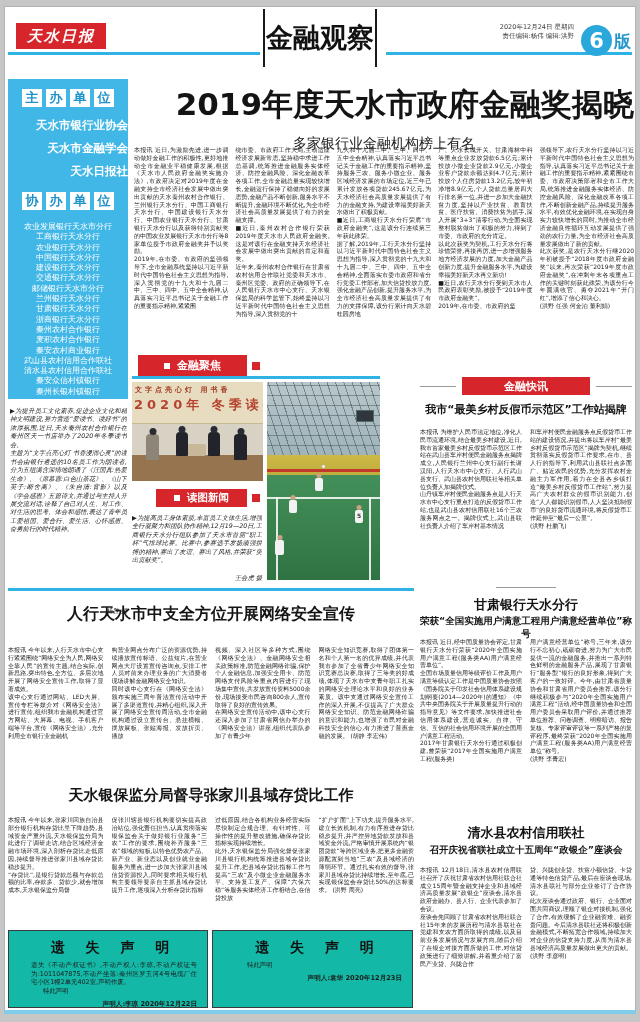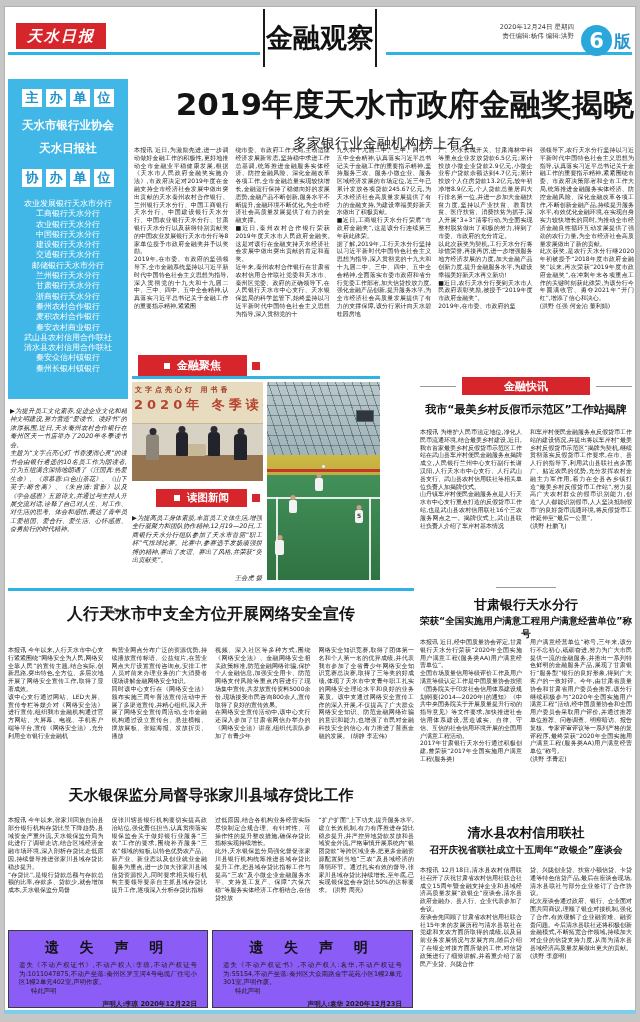--- a/index.html
+++ b/index.html
@@ -17,21 +17,21 @@
   .rule{background:#2eb3e4;}
   .dates{left:468px;top:23px;width:106px;text-align:right;font-size:6.5px;line-height:9px;color:#3a3a3a;}
   .page-circle{left:581px;top:25px;width:31px;height:31px;border-radius:50%;background:#2aa7db;
     color:#fff;display:flex;align-items:center;justify-content:center;font-size:21px;font-weight:bold;}
   .page-word{left:614px;top:30px;font-size:17px;font-weight:bold;color:#2596cc;}
   
   .sidebar{left:8px;top:79px;width:120px;height:320px;background:#41b7e7;padding-top:10px;}
   .unit-row{display:flex;justify-content:center;gap:4px;margin-bottom:7px;}
   .unit-box{width:20px;height:18px;background:#fff;color:#1f93c9;font-size:13px;font-weight:bold;
     display:flex;align-items:center;justify-content:center;}
-  .host-item{color:#fff;font-size:11.5px;line-height:23px;text-align:center;font-weight:bold;}
+  .host-item{color:#fff;font-size:11.5px;line-height:23px;text-align:right;font-weight:bold;}
   .co-item{color:#fff;font-size:8px;line-height:10.3px;text-align:center;}
   .side-gap{height:9px;}
   
   .lead-head{left:134px;top:84px;width:500px;text-align:right;font-size:31px;font-weight:bold;color:#141414;}
   .lead-sub{left:134px;top:123px;width:500px;text-align:center;font-size:14px;color:#222;margin-top:12px;}
   .cols{display:flex;gap:7px;}
   .cols>div{flex:1;overflow:hidden;}
   .col-text{font-size:6px;line-height:7.8px;text-align:justify;white-space:pre-line;color:#1c1c1c;}
   .news-label{display:flex;align-items:center;gap:5px;}
   .news-label .lbox{flex:1;height:100%;background:#d6252b;color:#fff;font-weight:bold;
@@ -39,21 +39,21 @@
   .news-label .sq-w{width:6px;height:6px;background:#fff;}
   .news-label .sq-r{width:8px;height:8px;background:#d6252b;}
   .caption{font-size:6.3px;line-height:8.45px;font-style:italic;text-align:justify;
     white-space:pre-line;color:#242424;overflow:hidden;}
   .credit{font-size:6.3px;font-style:italic;text-align:right;color:#242424;}
   .mid-head{text-align:center;font-weight:bold;color:#141414;}
   .rail-label{display:flex;align-items:center;gap:6px;}
   .rail-label .line{flex:1;height:1px;background:#9a9a9a;}
   .rail-label .lbox{width:128px;height:18px;background:#d6252b;color:#fff;font-weight:bold;font-size:11px;
     display:flex;align-items:center;justify-content:center;gap:7px;}
-  .notice{background:#8b5cf6;border:1px solid #3c3c3c;padding:5px 10px 0 10px;}
+  .notice{background:#14b8a6;border:1px solid #3c3c3c;padding:5px 10px 0 22px;}
   .notice .n-title{text-align:center;font-size:14px;font-weight:bold;letter-spacing:8px;color:#111;margin:3px 0 4px 0;}
   .notice .n-body{font-size:6.4px;line-height:8.6px;text-align:justify;color:#1c1c1c;}
   .notice .n-attest{font-size:6.4px;line-height:9px;color:#1c1c1c;padding-left:12px;}
   .notice .n-signer{font-size:6.6px;font-weight:bold;text-align:right;color:#1c1c1c;margin-top:4px;}
   
   .photo{overflow:hidden;}
   .photo-left{background:#d8d2c4;}
   .pl-banner{position:absolute;left:0;top:0;width:100%;height:42%;background:#e8dcc0;
     border-bottom:1px solid #c9b98f;}
   .pl-b1{position:absolute;left:3px;top:3px;width:125px;font-size:7px;color:#a03a22;
@@ -97,20 +97,21 @@
   <div class="abs page-word">版</div>
 
   <div class="abs sidebar">
     <div class="unit-row">
       <span class="unit-box">主</span>
       <span class="unit-box">办</span>
       <span class="unit-box">单</span>
       <span class="unit-box">位</span>
     </div>
     <div class="host-item">天水市银行业协会</div>
+    <div class="host-item">天水市金融学会</div>
     <div class="host-item">天水日报社</div>
     <div class="side-gap"></div>
     <div class="unit-row">
       <span class="unit-box">协</span>
       <span class="unit-box">办</span>
       <span class="unit-box">单</span>
       <span class="unit-box">位</span>
     </div>
     <div class="side-gap" style="height:5px;"></div>
     <div class="co-item">农业发展银行天水市分行</div>
@@ -229,21 +230,20 @@
   </div>
 
   <div class="abs notice" style="left:8px;top:930px;width:200px;height:78px;">
     <div class="n-title">遗 失 声 明</div>
     <div class="n-body">遗失《不动产权证书》,不动产权人:李琼,不动产权证号为:1011047875,不动产坐落:秦州区罗玉河4号电缆厂住宅小区1幢2单元402室,声明作废。</div>
     <div class="n-attest">特此声明</div>
     <div class="n-signer">声明人:李琼    2020年12月22日</div>
   </div>
   <div class="abs notice" style="left:212px;top:930px;width:201px;height:78px;">
     <div class="n-title">遗 失 声 明</div>
-    <div class="n-body">遗失《不动产权证书》,不动产权人:袁华,不动产权证号为:55154,不动产坐落:秦州区大众南路金宇花苑小区1幢2单元301室,声明作废。</div>
     <div class="n-attest">特此声明</div>
     <div class="n-signer">声明人:袁华    2020年12月23日</div>
   </div>
 
   <div class="abs mid-head" style="left:420px;top:402px;width:212px;font-size:11px;">我市“最美乡村反假币示范区”工作站揭牌</div>
 
   <div class="abs rail-label" style="left:420px;top:377px;width:212px;height:18px;">
     <span class="line"></span>
     <div class="lbox">
         <span class="sq-w"></span>

